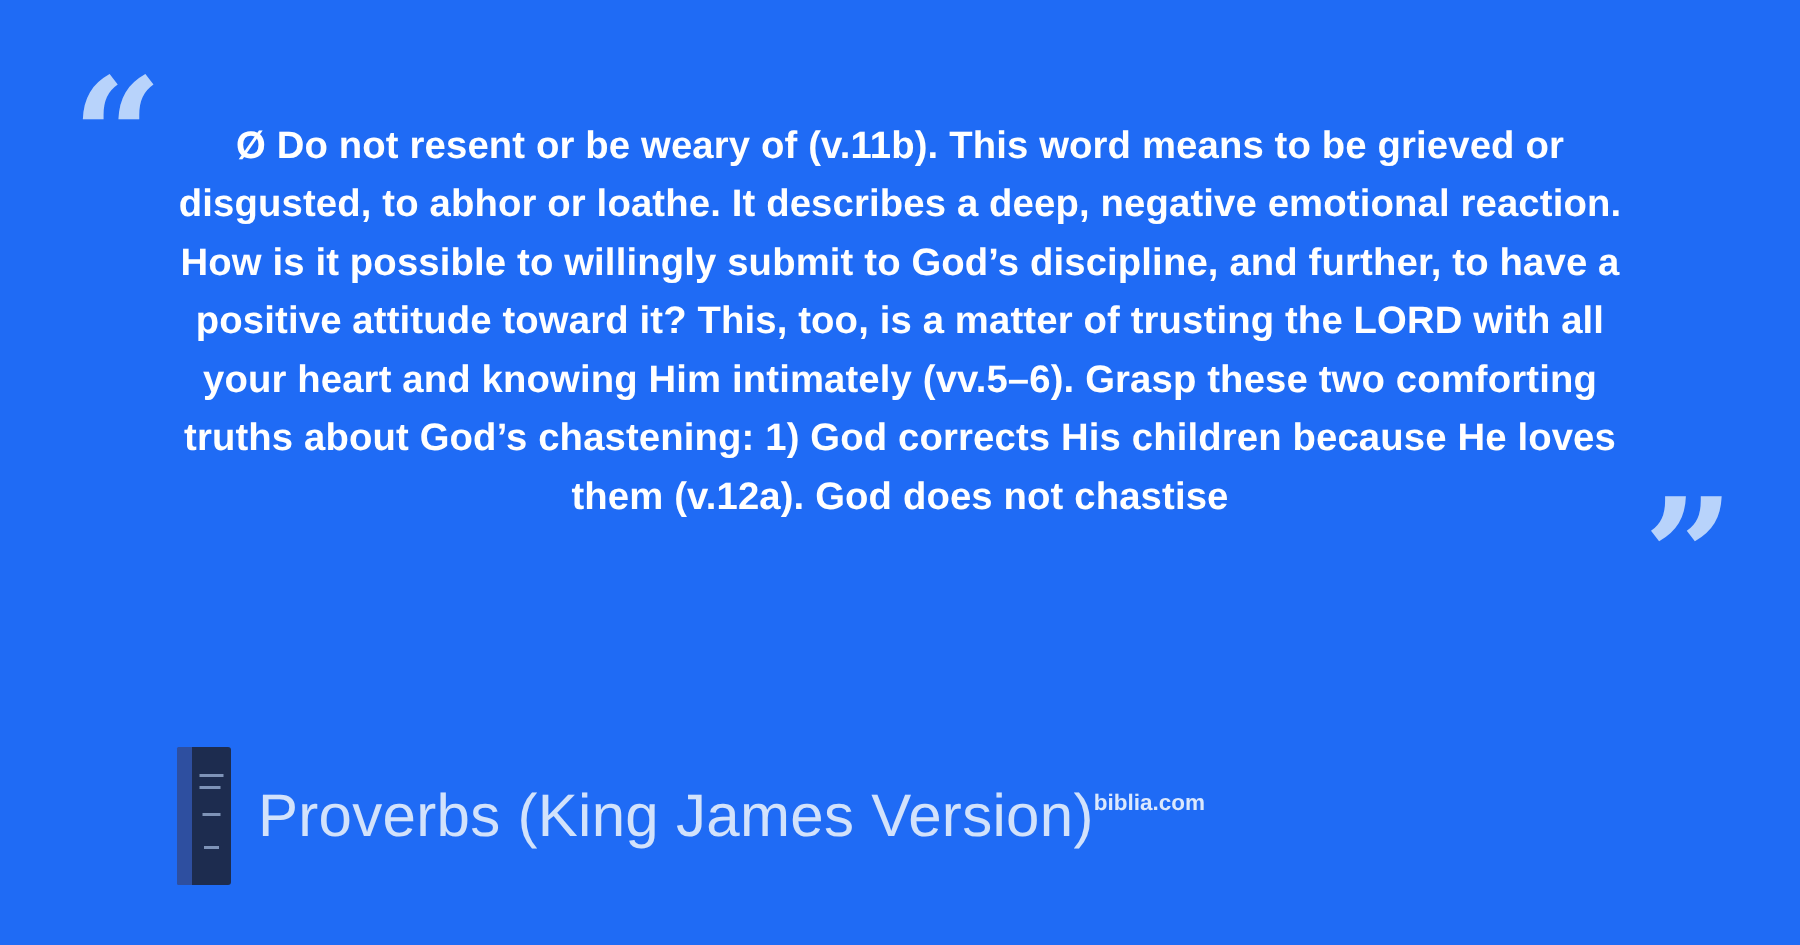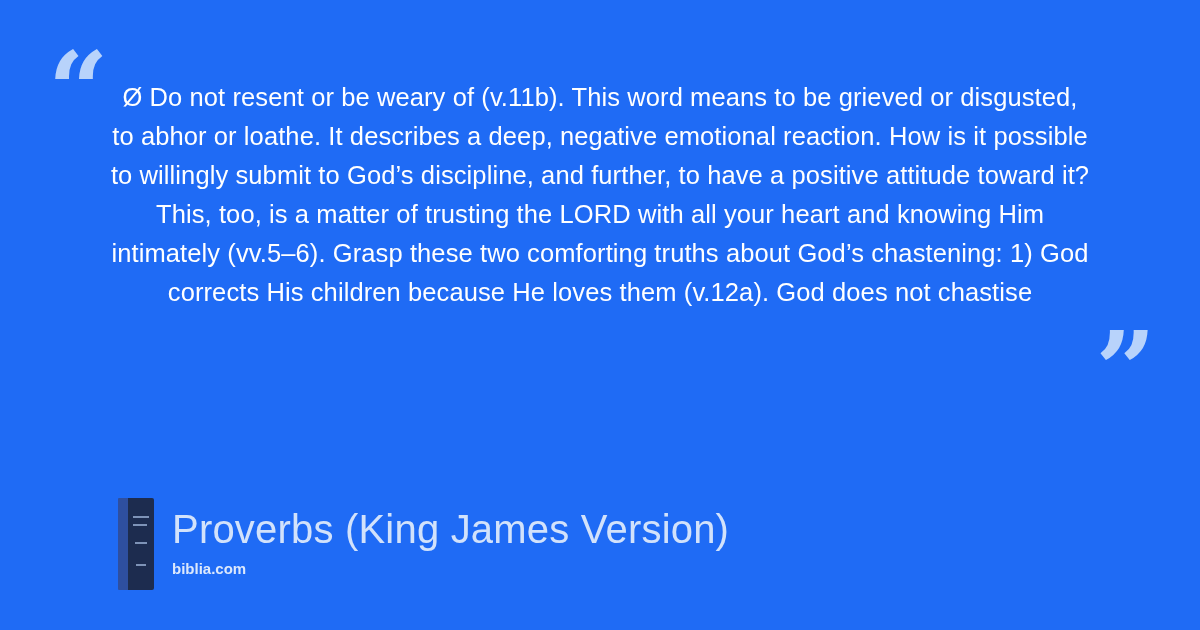--- a/index.html
+++ b/index.html
@@ -38,21 +38,21 @@
     top: 318px;
   }
   .quote-body {
     position: absolute;
     left: 110px;
     top: 78px;
     width: 980px;
     text-align: center;
     color: #ffffff;
     font-size: 25.5px;
-    font-weight: 400;
+    font-weight: 700;
     line-height: 39px;
     letter-spacing: 0.1px;
   }
   .footer {
     position: absolute;
     left: 118px;
     bottom: 40px;
     display: flex;
     align-items: center;
   }
@@ -88,21 +88,20 @@
     left: 15px;
     width: 16px;
     opacity: 0.85;
   }
   .book-icon .l1 { top: 18px; }
   .book-icon .l2 { top: 26px; width: 14px; }
   .book-icon .l3 { top: 44px; width: 12px; left: 17px; }
   .book-icon .l4 { top: 66px; width: 10px; left: 18px; }
   .titles {
     display: flex;
-    flex-direction: column;
     justify-content: center;
   }
   .ref-title {
     color: #d2e2fb;
     font-size: 40px;
     font-weight: 400;
     line-height: 48px;
     letter-spacing: 0.2px;
   }
   .ref-source {

